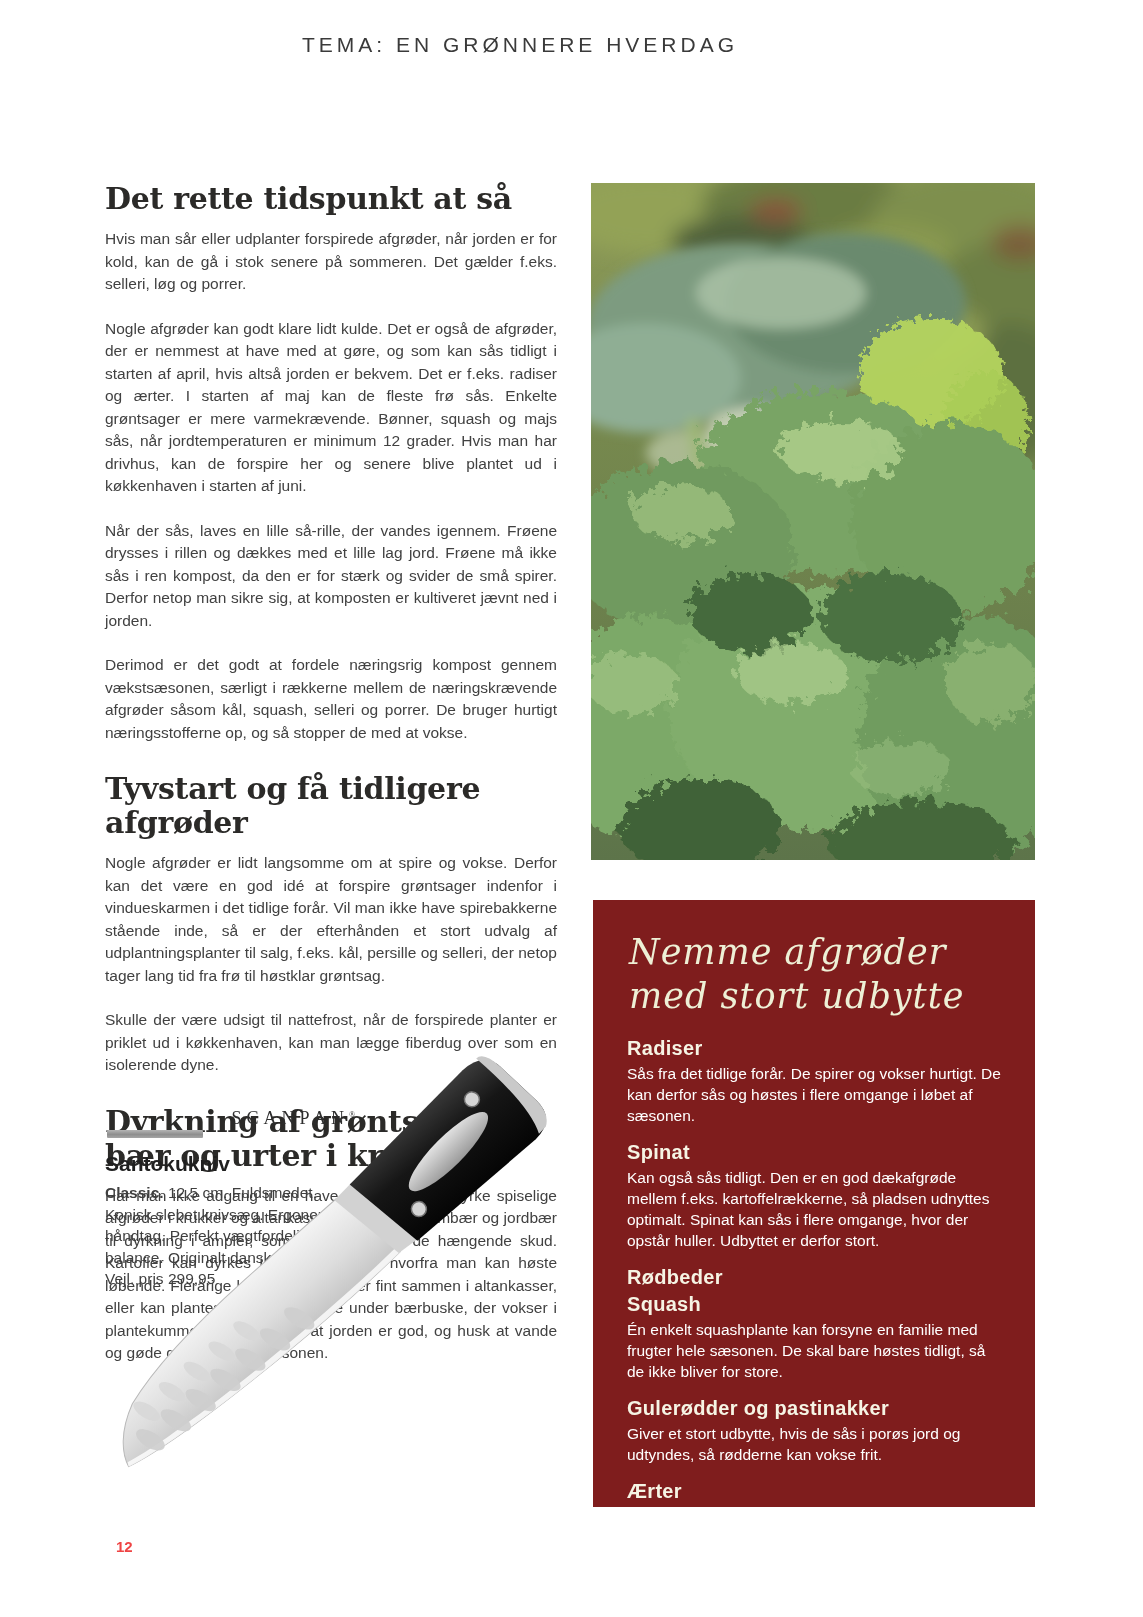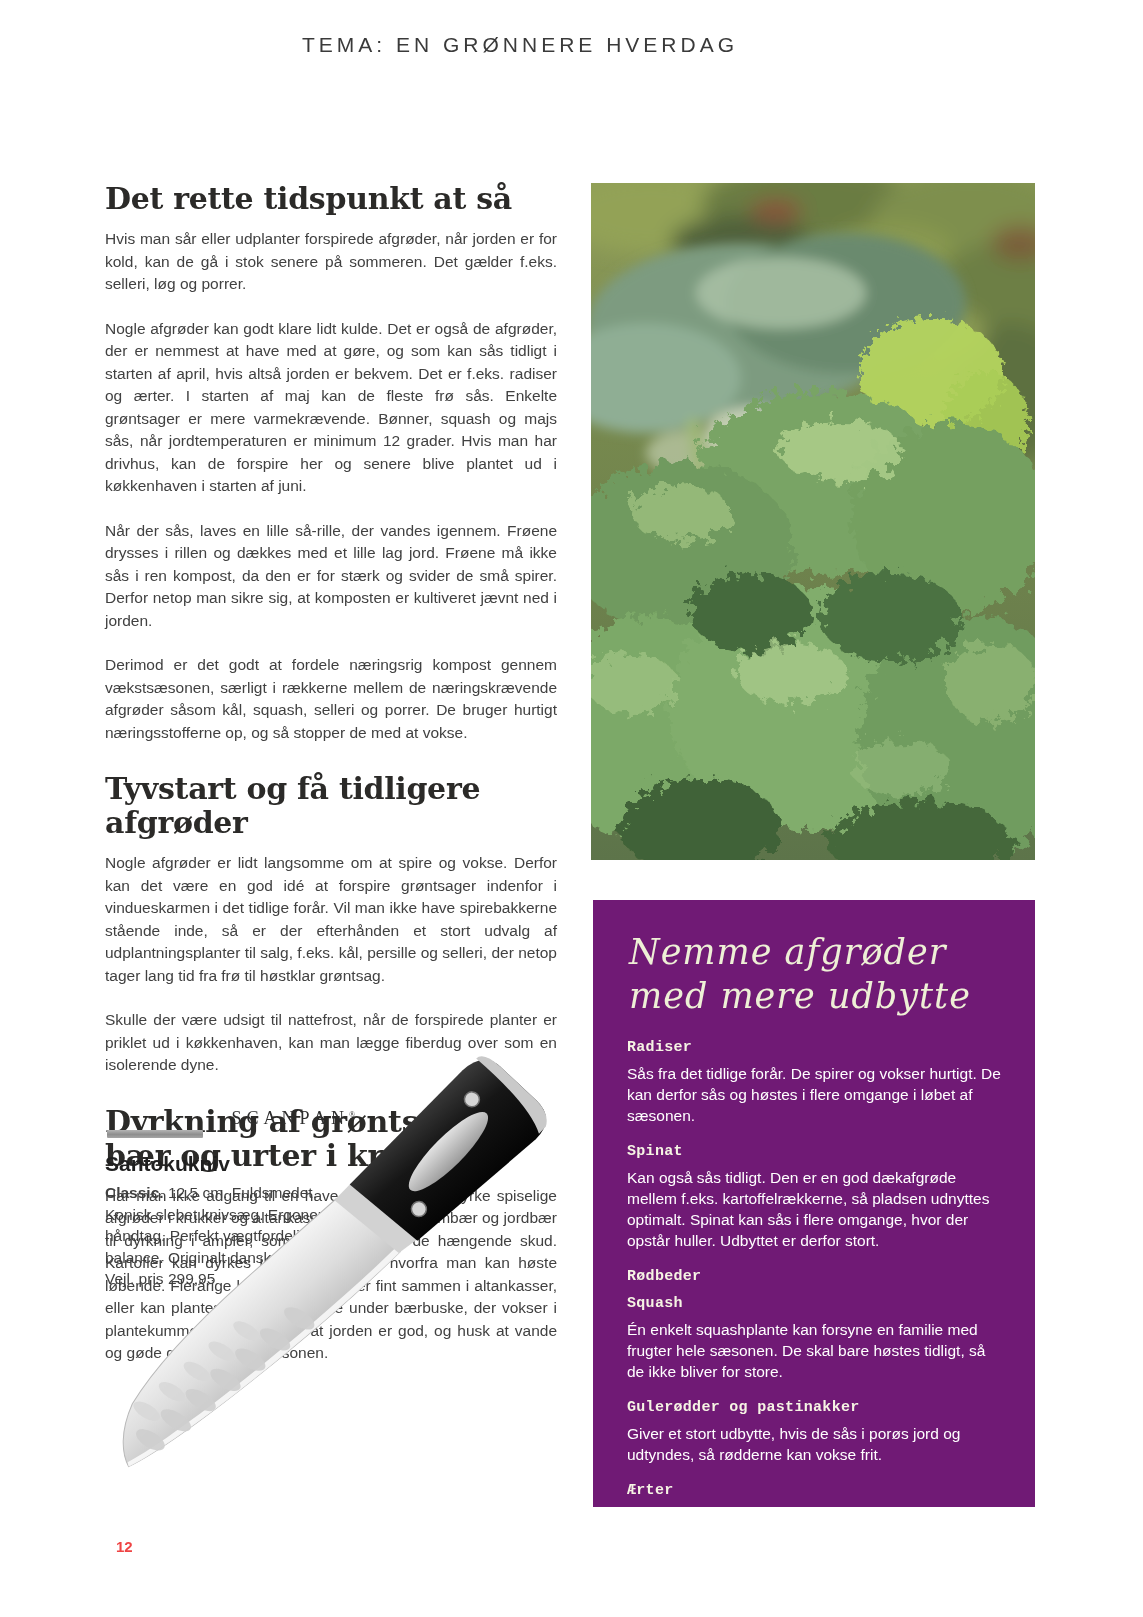--- a/index.html
+++ b/index.html
@@ -11,22 +11,22 @@
   h1{font-family:"DejaVu Serif","Liberation Serif",serif;font-weight:700;color:#2b2a28;
      font-size:30px;line-height:34px;margin:10px 0 12px 0;letter-spacing:-0.3px;}
   .sect{margin:0 0 6px 0;}
   .sect + .sect h1{margin-top:28px;}
   .leftcol p{font-size:15.5px;line-height:22.5px;margin:0 0 22px 0;text-align:justify;color:#414141;}
   .photo-wrap{position:absolute;left:591px;top:183px;width:444px;height:677px;overflow:hidden;}
   .greenbox{position:absolute;left:593px;top:900px;width:442px;height:607px;box-sizing:border-box;
             padding:28px 34px 20px 34px;}
   .script-title{font-family:"DejaVu Serif","Liberation Serif",serif;font-style:italic;font-weight:400;
                 font-size:35px;line-height:44px;letter-spacing:1px;margin:2px 0 18px 2px;}
-  .promo-item h3{font-family:Liberation Mono, monospace;font-weight:700;
-                 font-size:15px;line-height:24px;margin:0 0 3px 0;letter-spacing:0.3px;}
+  .promo-item h3{font-family:Liberation Sans, sans-serif;font-weight:700;
+                 font-size:20px;line-height:24px;margin:0 0 3px 0;letter-spacing:0.3px;}
   .promo-item p{font-size:15.5px;line-height:21px;margin:0 0 14px 0;}
   .product{position:absolute;left:105px;top:1108px;width:250px;}
   .brand{font-family:"Liberation Serif",serif;font-size:18px;letter-spacing:5px;color:#2e2e2e;
          font-weight:500;text-align:right;}
   .brand sup{font-size:8px;letter-spacing:0;}
   .brand-bar{position:relative;width:96px;height:8px;margin:1px 0 14px 2px;border-radius:1px;
              background:linear-gradient(180deg,#b5b5b5,#8e8e8e 55%,#a5a5a5);text-align:center;}
   .brand-bar span{font-size:5px;line-height:8px;color:#ffffff;letter-spacing:2px;font-weight:700;}
   .product h2{font-size:21px;margin:12px 0 6px 0;color:#1f1f1f;font-weight:700;
               font-family:"Liberation Sans",sans-serif;}
@@ -129,24 +129,24 @@
         <ellipse cx="250" cy="268" rx="62" ry="30" fill="#b9d793" opacity="0.7"></ellipse>
         <ellipse cx="90" cy="330" rx="50" ry="28" fill="#aecd8b" opacity="0.6"></ellipse>
         <ellipse cx="200" cy="490" rx="56" ry="30" fill="#b5d495" opacity="0.6"></ellipse>
         <ellipse cx="40" cy="500" rx="46" ry="30" fill="#a9ca88" opacity="0.6"></ellipse>
         <ellipse cx="400" cy="500" rx="46" ry="40" fill="#a3c47f" opacity="0.5"></ellipse>
         <ellipse cx="310" cy="585" rx="50" ry="28" fill="#9cc080" opacity="0.5"></ellipse>
       </g>
     </svg>
   </div>
 
-  <div class="greenbox" style="background:#701a75;">
+  <div class="greenbox" style="background:#7f1d1d;">
     <div class="script-title" style="color:#eef0d6;">
       <div>Nemme afgrøder</div>
-      <div>med mere udbytte</div>
+      <div>med stort udbytte</div>
     </div>
     <div class="promo-item">
       <h3 style="color:#f6f4e4;">Radiser</h3>
       <p style="color:#ffffff;">Sås fra det tidlige forår. De spirer og vokser hurtigt. De kan derfor sås og høstes i flere omgange i løbet af sæsonen.</p>
     </div>
     <div class="promo-item">
       <h3 style="color:#f6f4e4;">Spinat</h3>
       <p style="color:#ffffff;">Kan også sås tidligt. Den er en god dækafgrøde mellem f.eks. kartoffelrækkerne, så pladsen udnyttes optimalt. Spinat kan sås i flere omgange, hvor der opstår huller. Udbyttet er derfor stort.</p>
     </div>
     <div class="promo-item">

